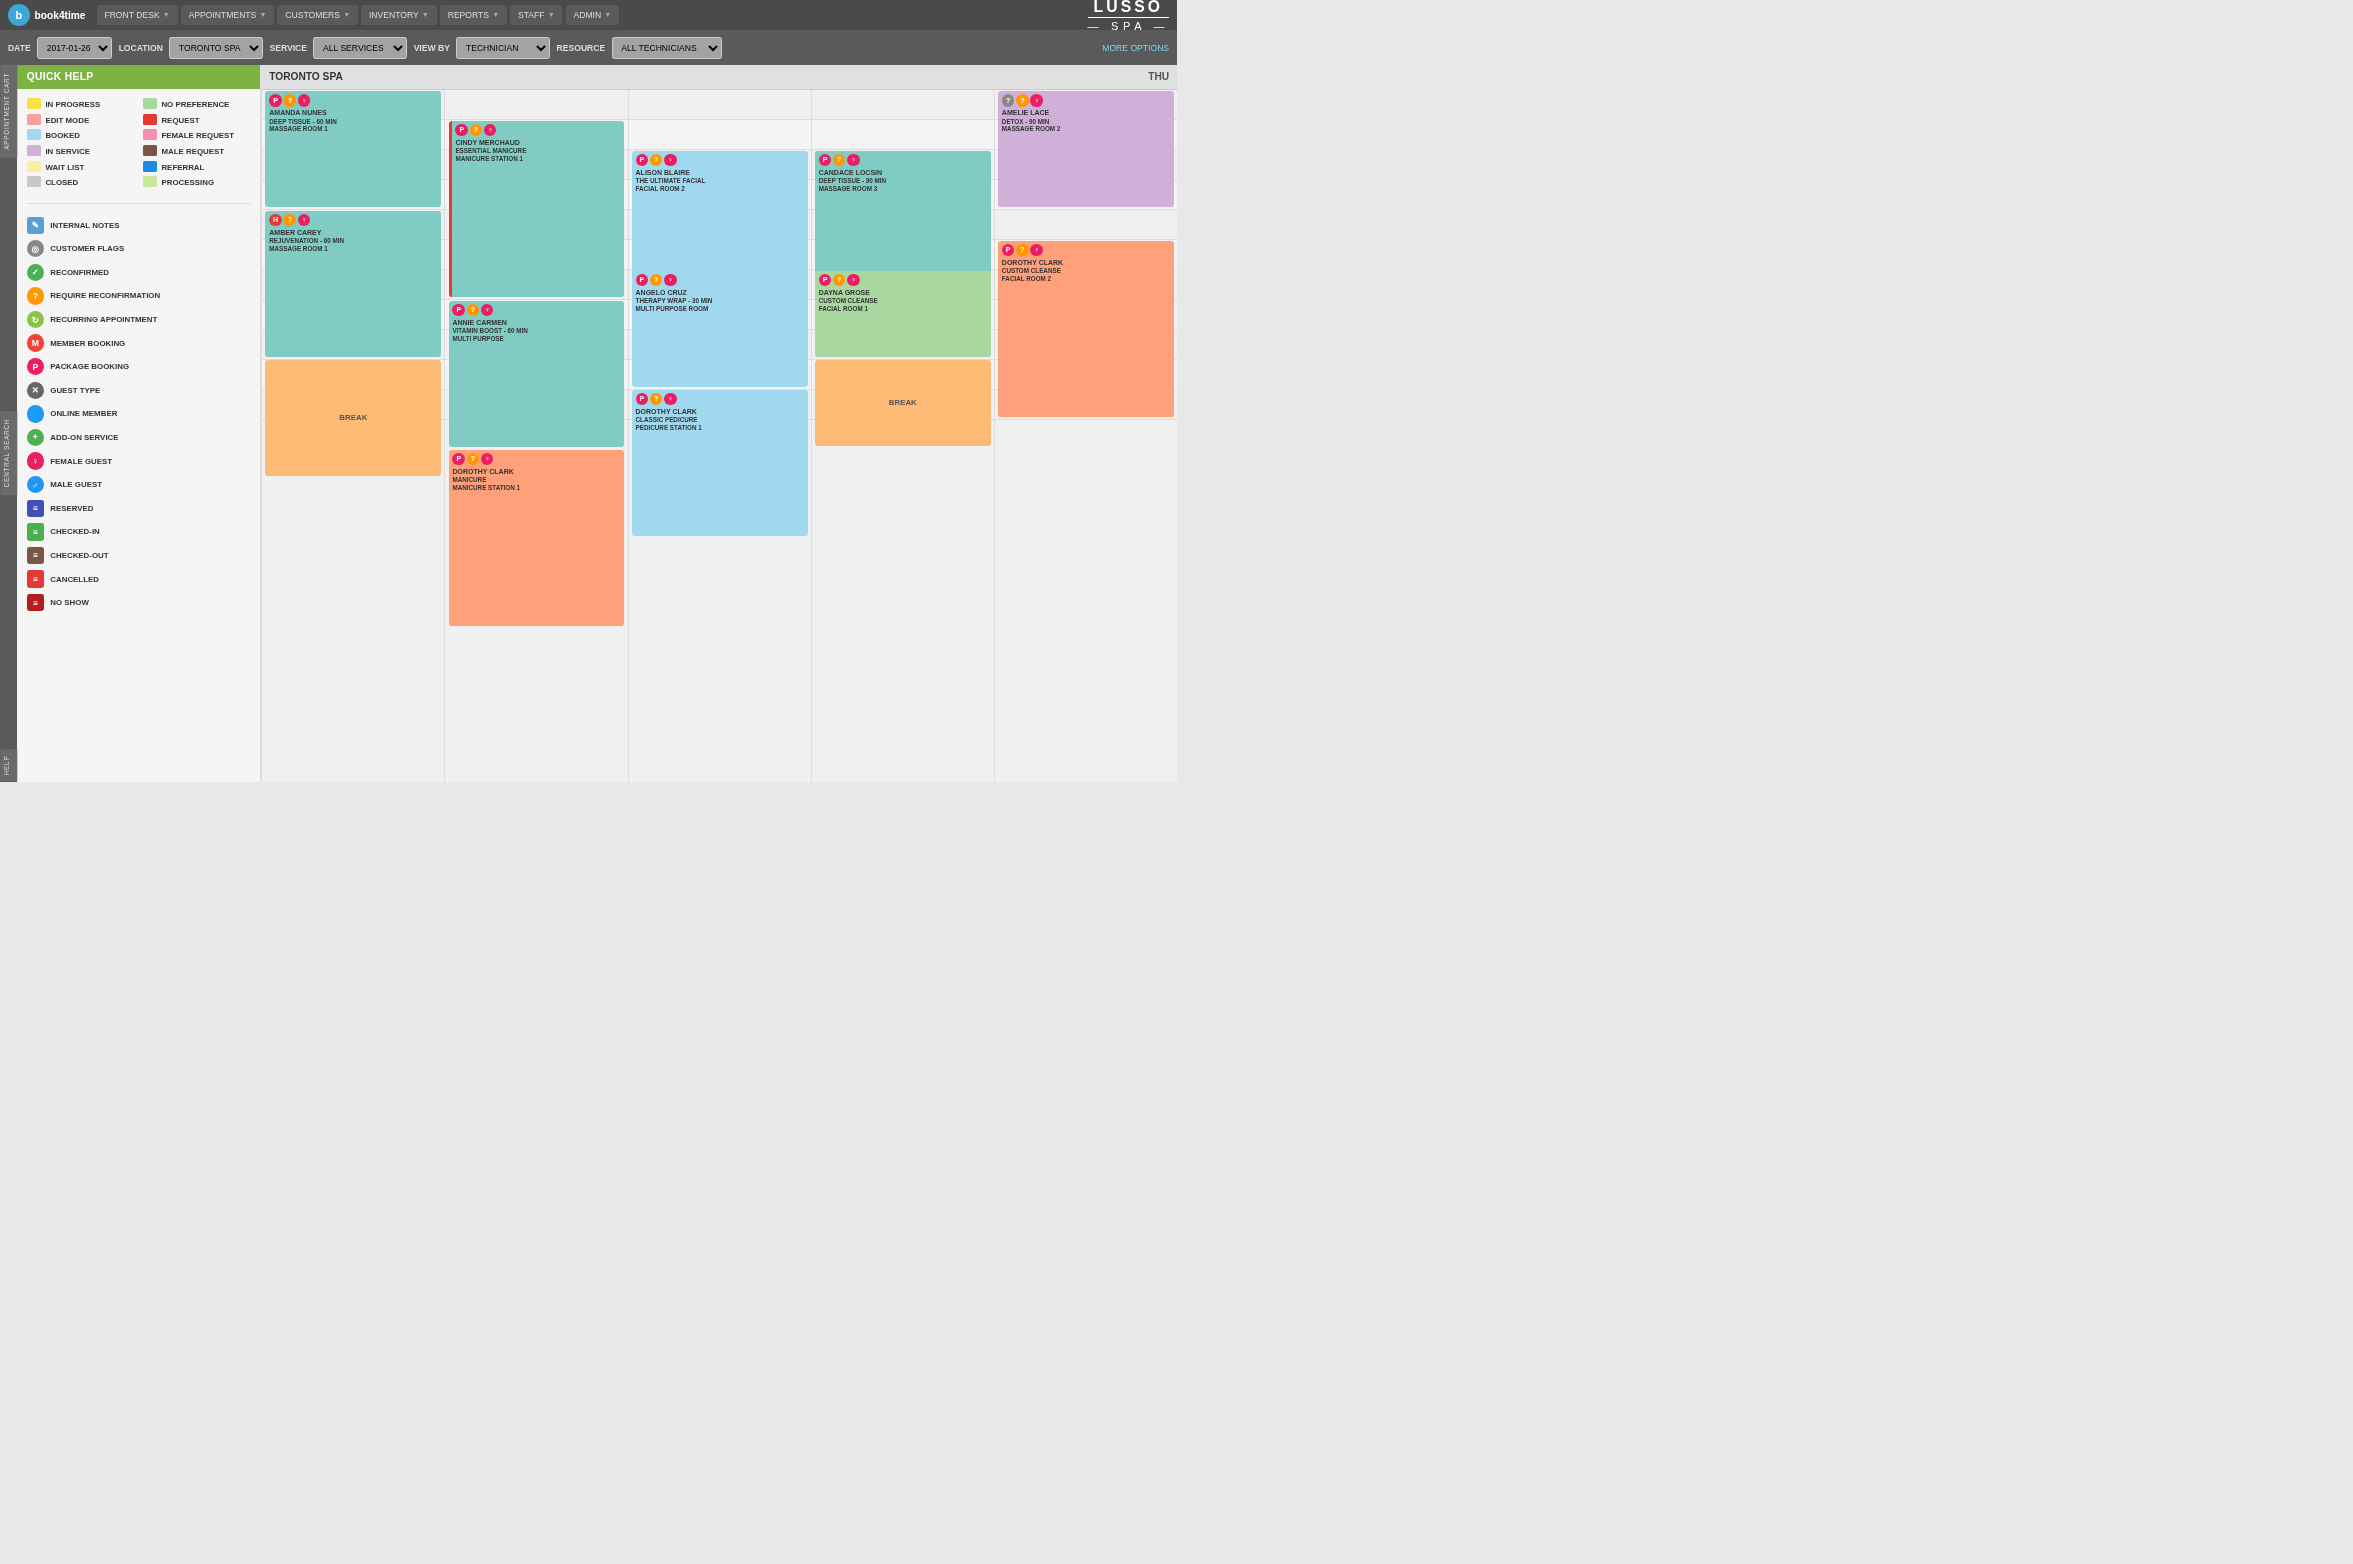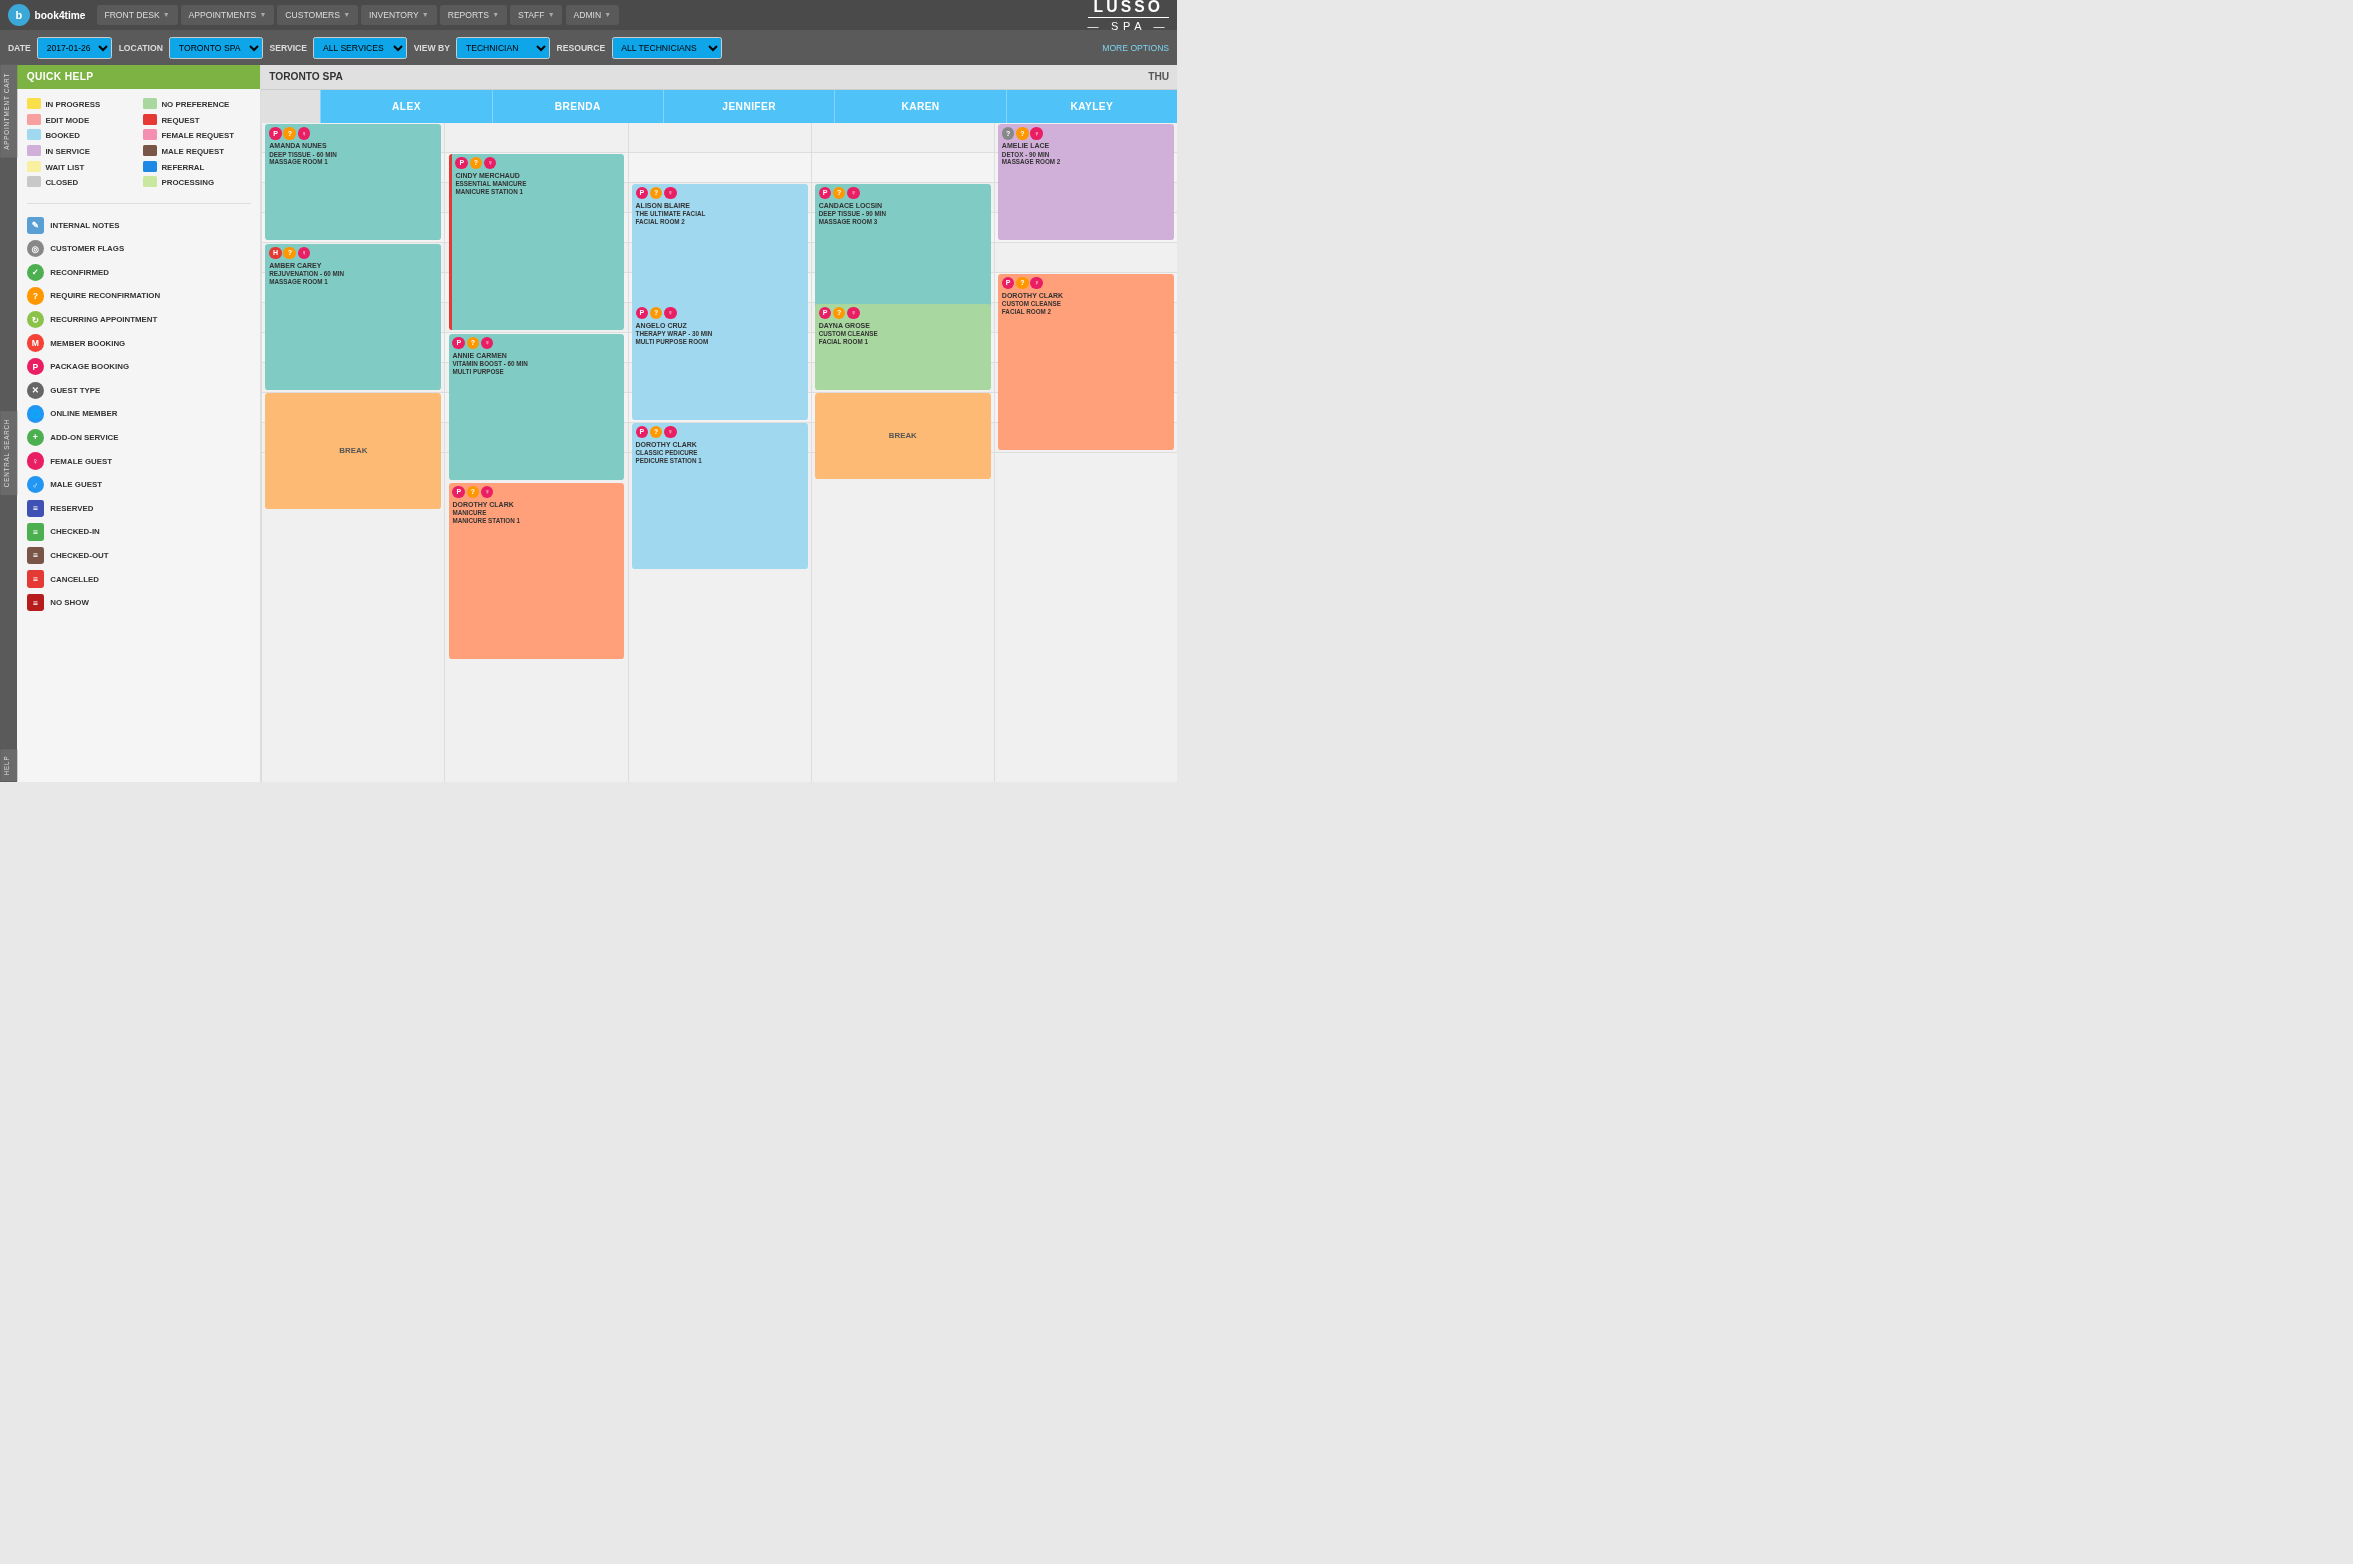--- a/index.html
+++ b/index.html
@@ -57,21 +57,21 @@
     .toolbar {
       background: #5a5a5a;
       display: flex;
       align-items: center;
       padding: 4.7px 7.9px;
       gap: 6.3px;
       height: 35px;
     }
     .toolbar-label { color: #ddd; font-size: 8.6px; font-weight: bold; }
     .toolbar-select {
-      background: #0ea5e9;
+      background: #a3a3a3;
       border: 0.8px solid #ccc;
       border-radius: 2.4px;
       padding: 2.4px 4.7px;
       font-size: 8.6px;
       height: 22px;
       cursor: pointer;
     }
     .more-options { color: #7dd4f0; font-size: 8.6px; cursor: pointer; margin-left: auto; }
 
     
@@ -461,28 +461,20 @@
     </div>
   </div>
 
   <div class="calendar-area">
 
     <div class="calendar-header-row">
       <span class="calendar-location">TORONTO SPA</span>
       <span class="calendar-day-label">THU</span>
     </div>
 
-    <div class="tech-columns-header">
-      <div class="time-col-header"></div>
-      <div class="tech-col-header">ALEX</div>
-      <div class="tech-col-header">BRENDA</div>
-      <div class="tech-col-header">JENNIFER</div>
-      <div class="tech-col-header">KAREN</div>
-      <div class="tech-col-header">KAYLEY</div>
-    </div>
 
     <div class="calendar-body">
       <div class="tech-columns" id="tech-cols">
           <div class="tech-column" style="position: relative; min-height: 329px;">
             <div class="time-row"></div>
             <div class="time-row"></div>
             <div class="time-row"></div>
             <div class="time-row"></div>
             <div class="time-row"></div>
             <div class="time-row"></div>

